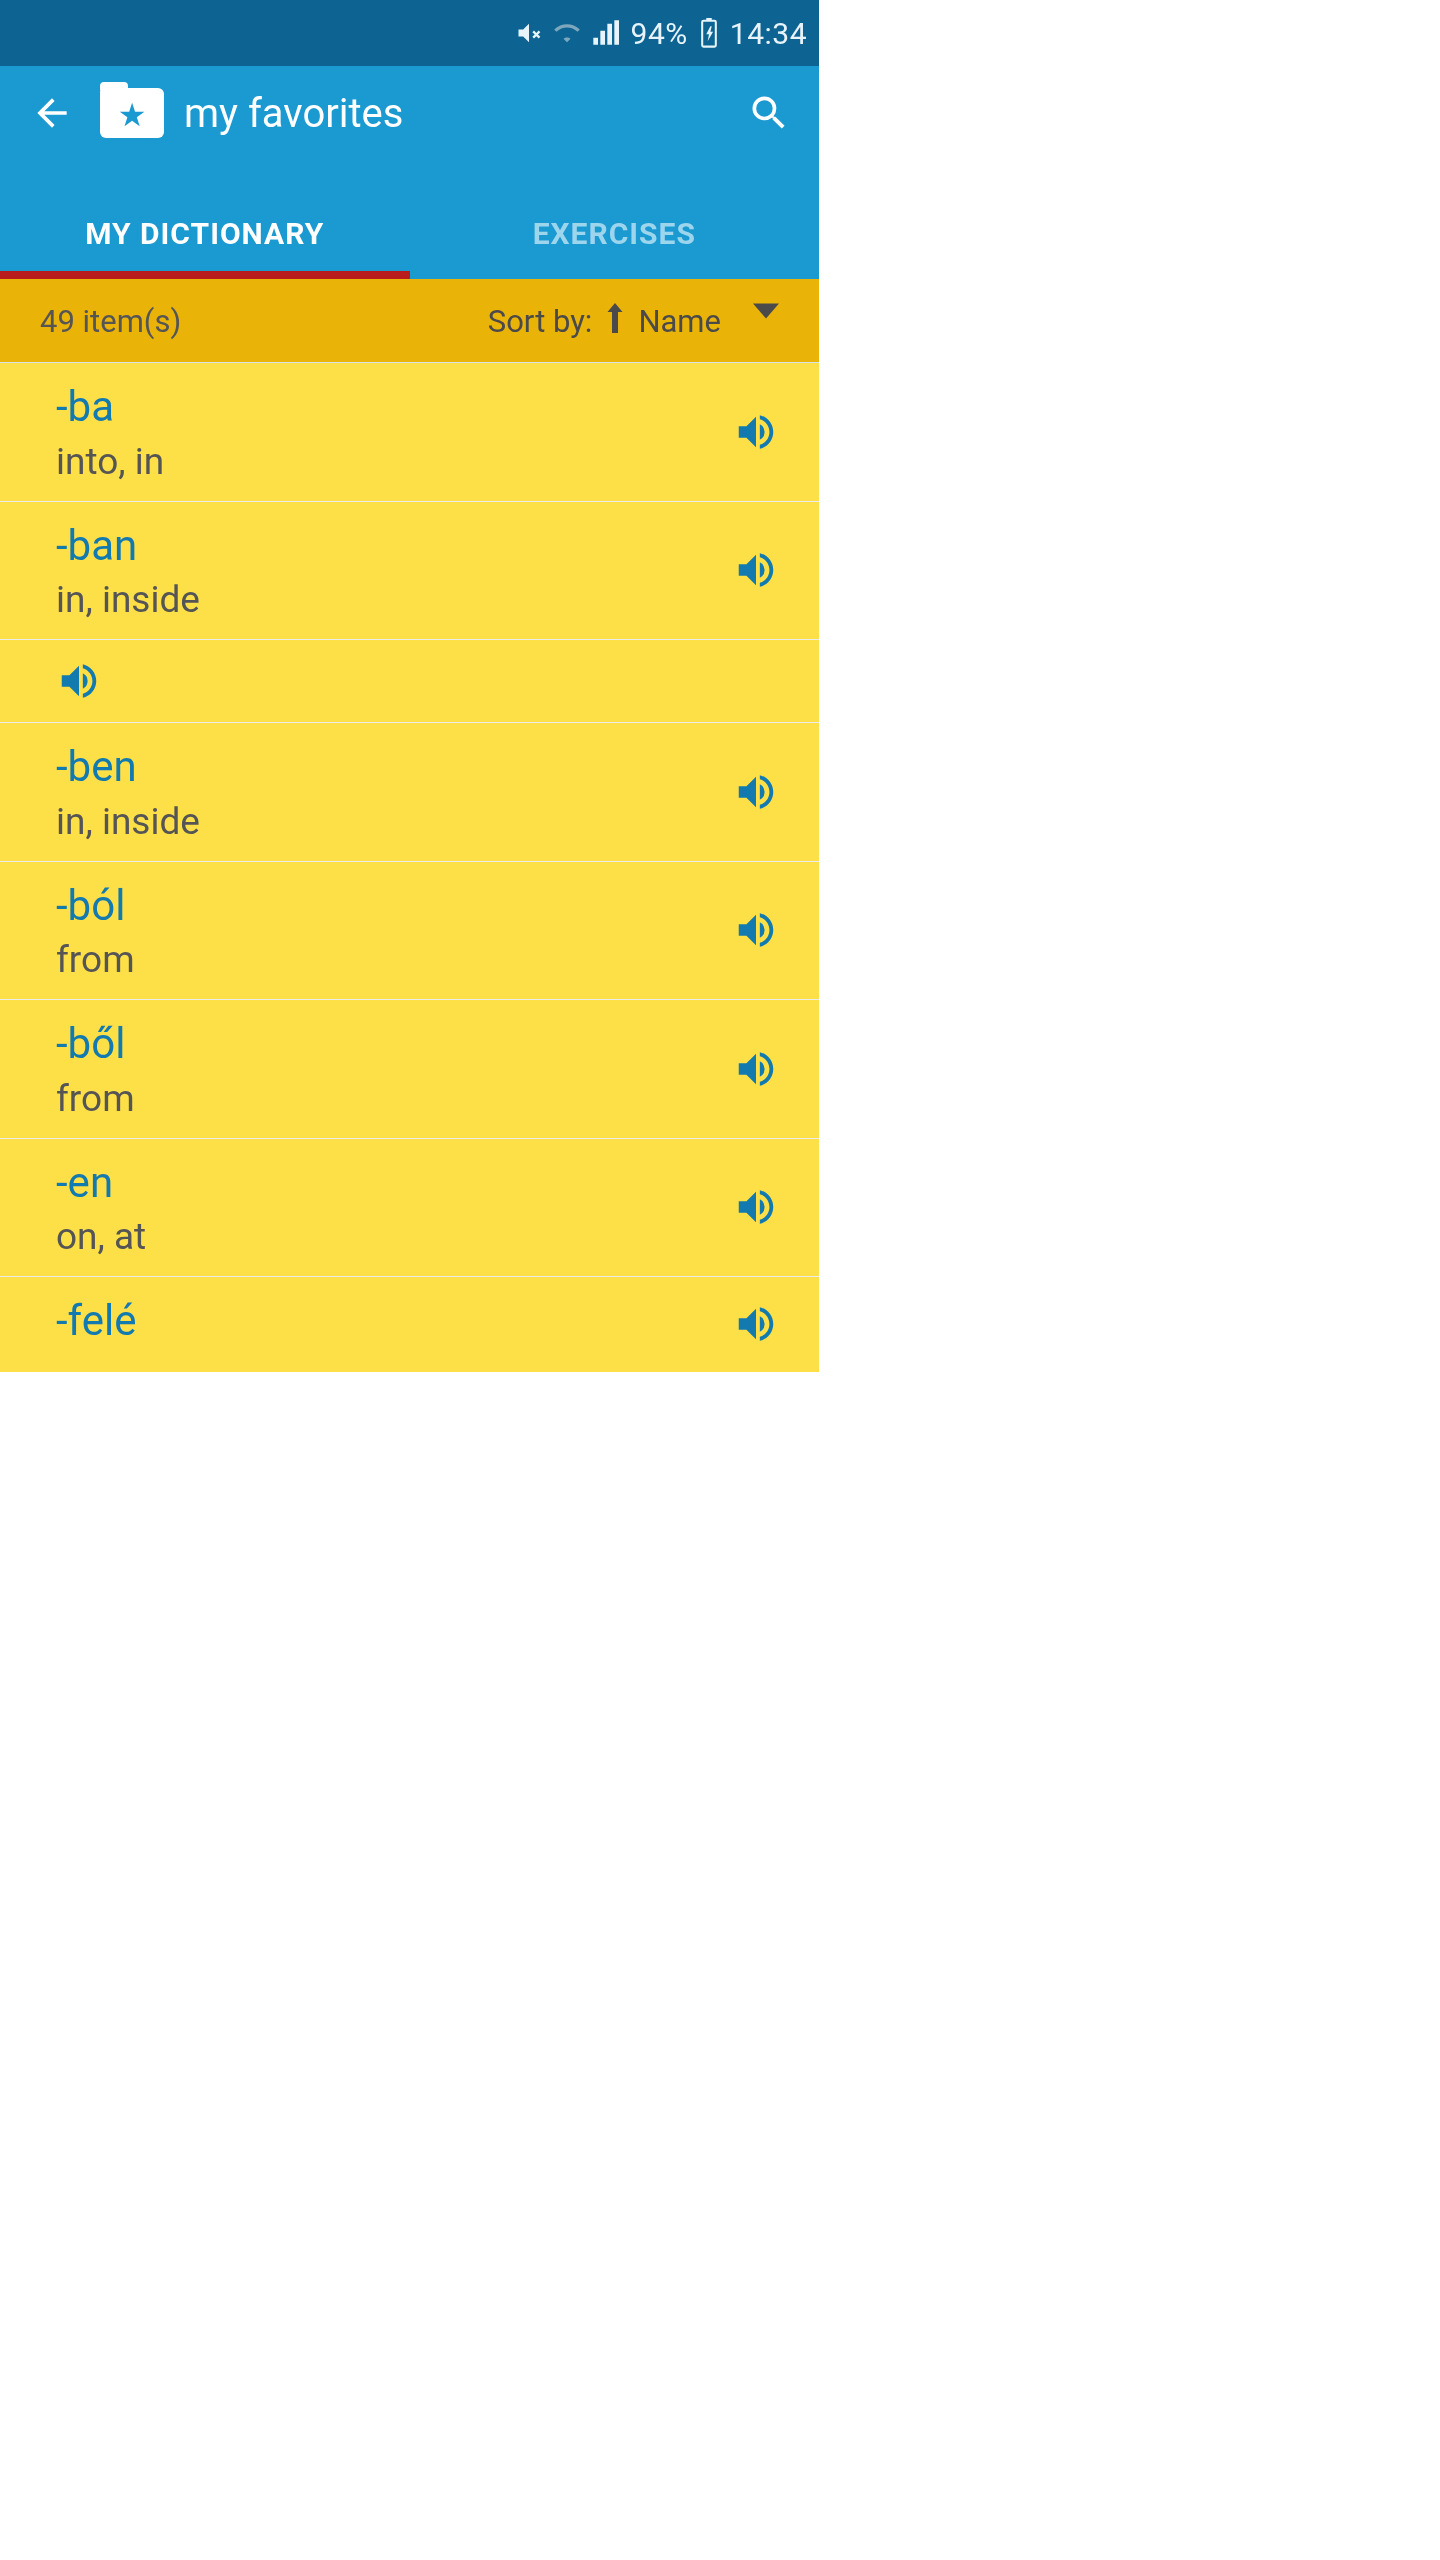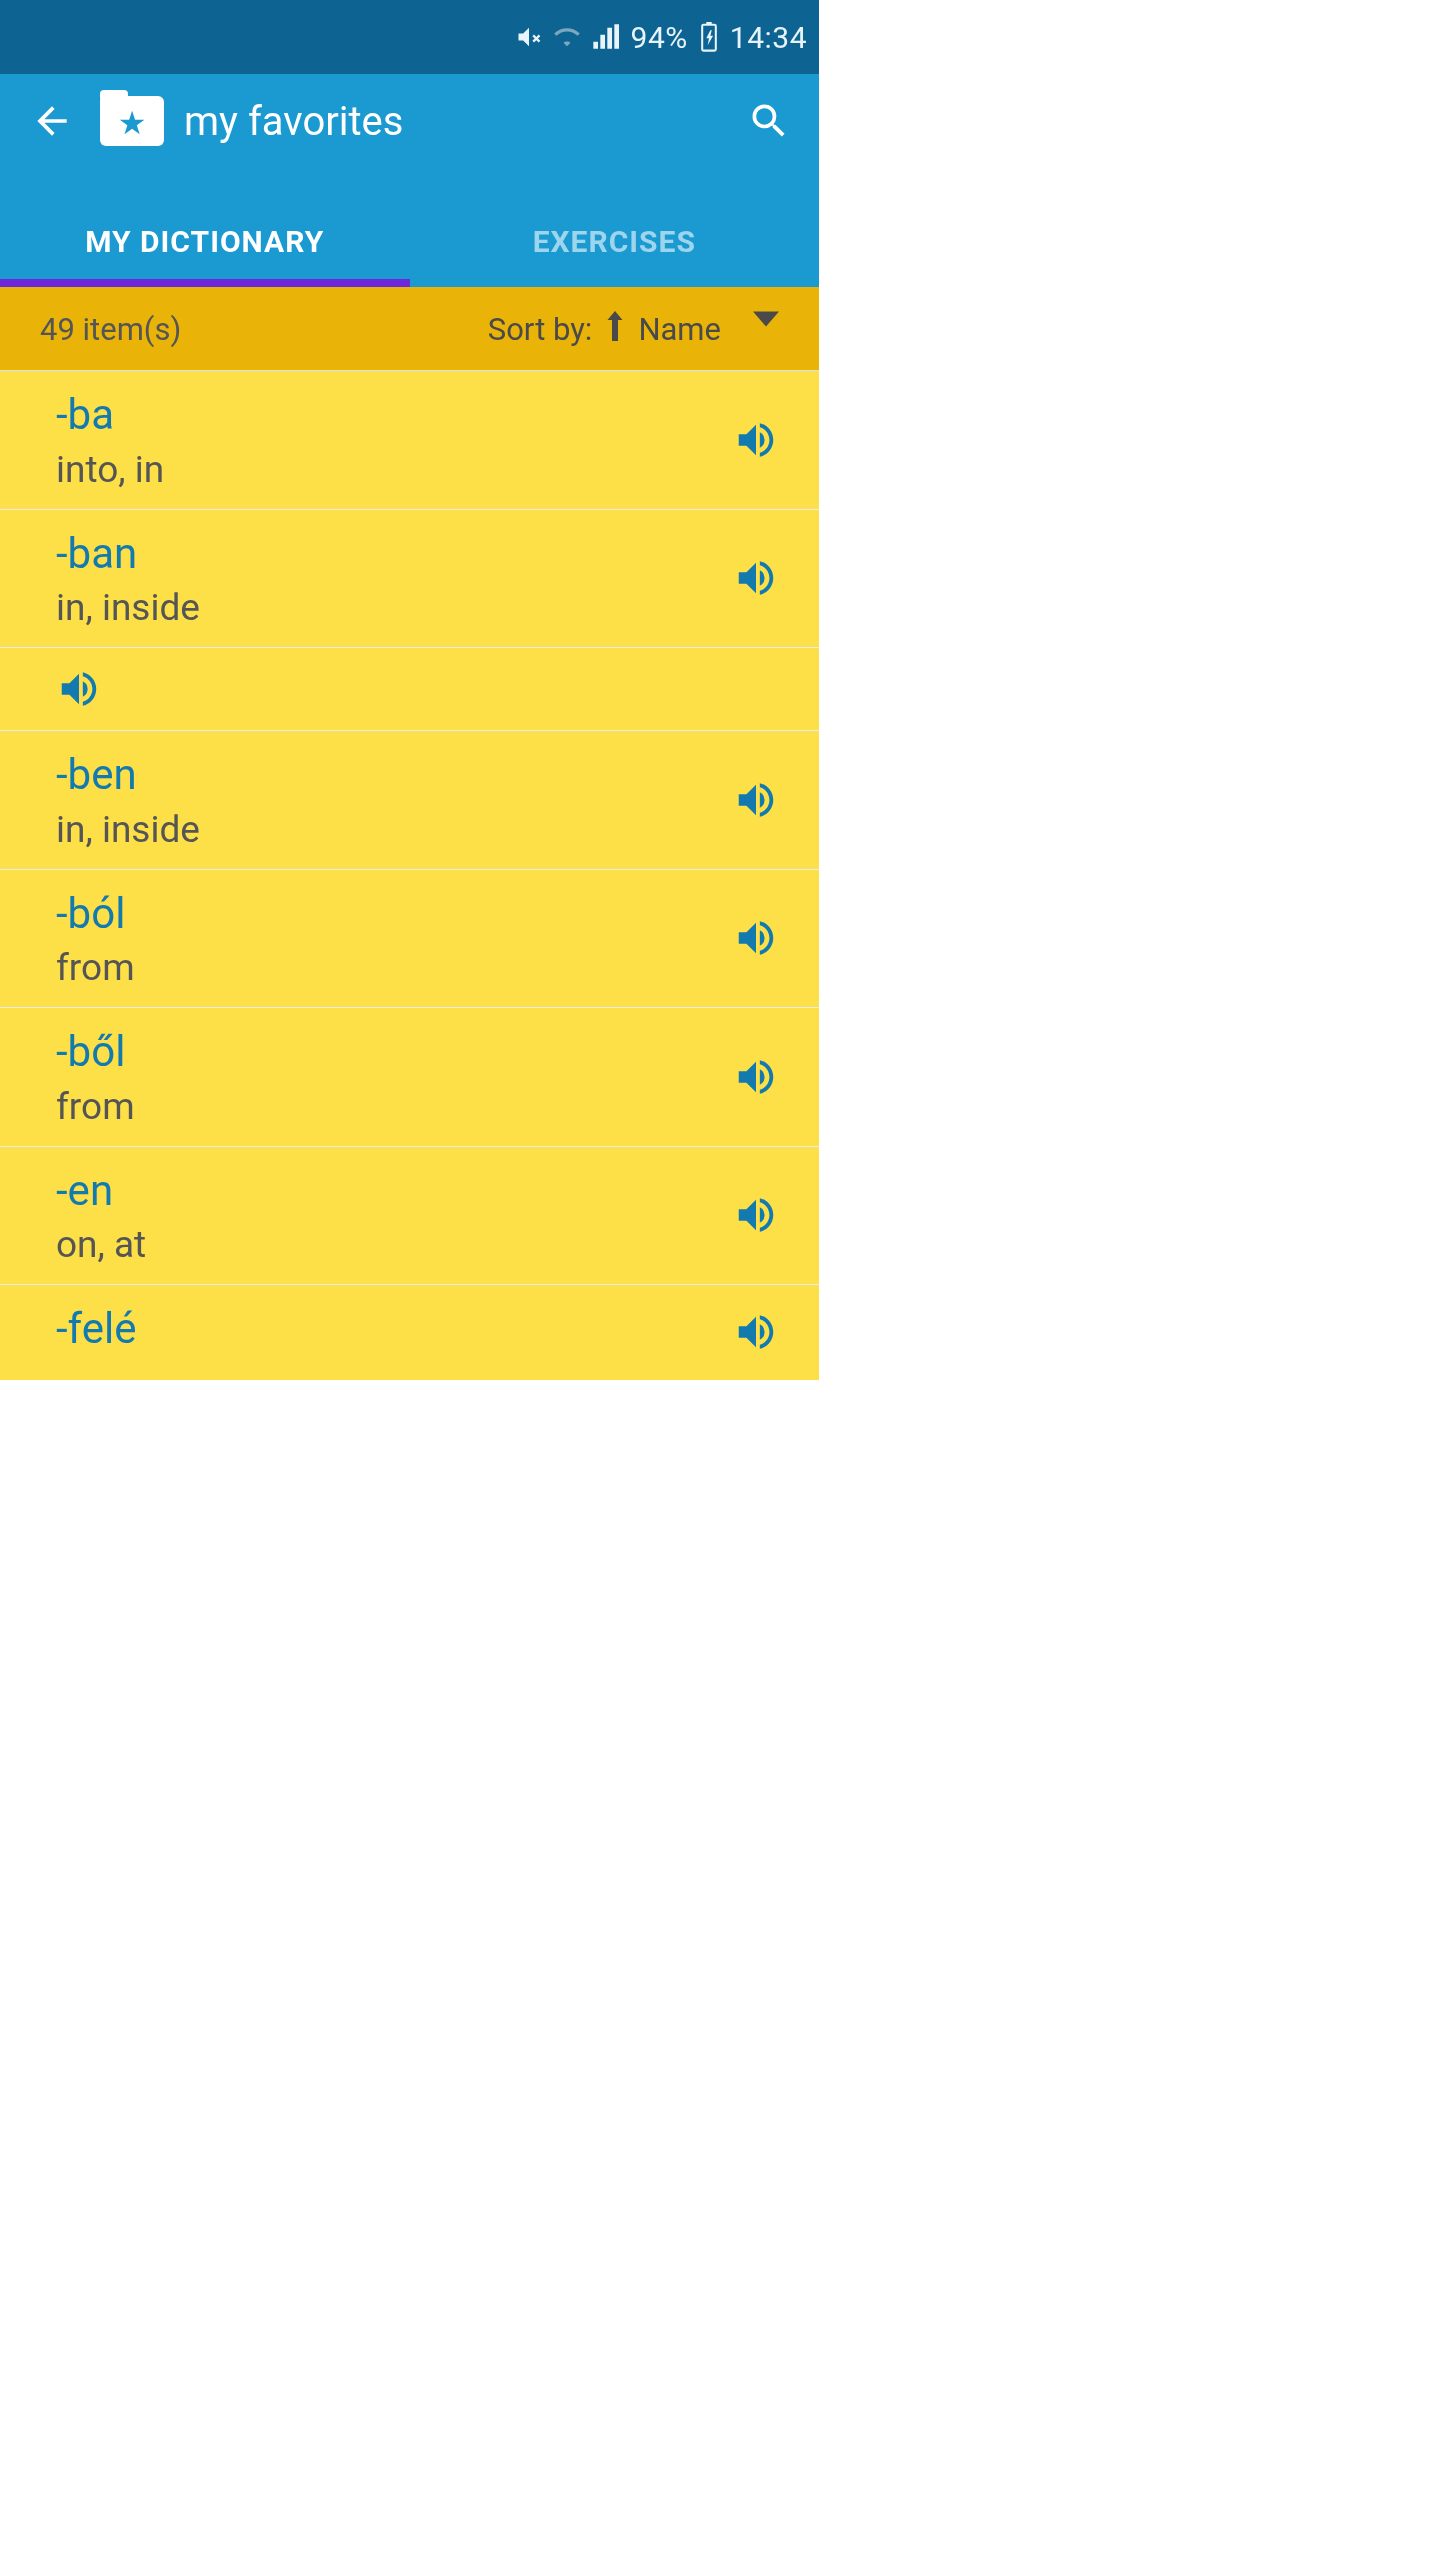--- a/index.html
+++ b/index.html
@@ -4,21 +4,21 @@
   <style>
     * { margin: 0; padding: 0; box-sizing: border-box; }
     body {
       font-family: Roboto, -apple-system, BlinkMacSystemFont, "Segoe UI", Helvetica, Arial, sans-serif;
       width: 819px;
       height: 1456px;
       background: #ffffff;
       overflow: hidden;
     }
     .status-bar {
-      height: 74px;
+      height: 66px;
       background: #0d6493;
       color: #e8f4f9;
       display: flex;
       justify-content: flex-end;
       align-items: center;
       padding: 0 12px;
       gap: 12px;
       font-size: 30px;
     }
     .status-bar .icons { display: flex; align-items: center; gap: 10px; }
@@ -73,21 +73,21 @@
       flex: 1;
       text-align: center;
       padding: 16px 0 20px;
       font-size: 30px;
       font-weight: 700;
       letter-spacing: 1px;
       color: #9dd5ed;
     }
     .tab.active {
       color: #ffffff;
-      border-bottom: 8px solid #6d28d9;
+      border-bottom: 8px solid #b91c1c;
     }
     .tab:not(.active){ border-bottom: 8px solid transparent; }
 
     .sort-bar {
       background: #eab308;
       display: flex;
       align-items: center;
       padding: 24px 40px 22px 40px;
       color: #5b5b5b;
       font-size: 31px;

